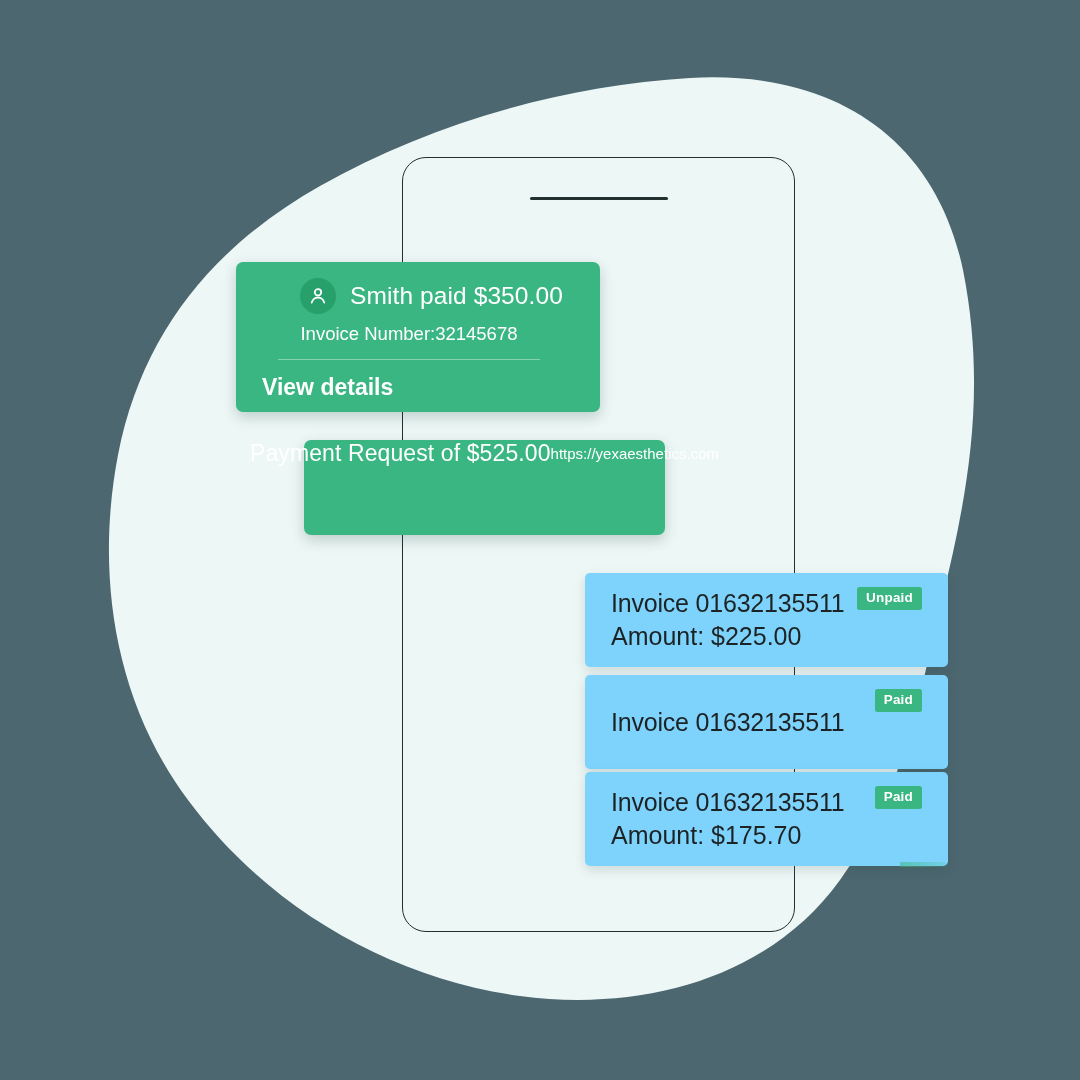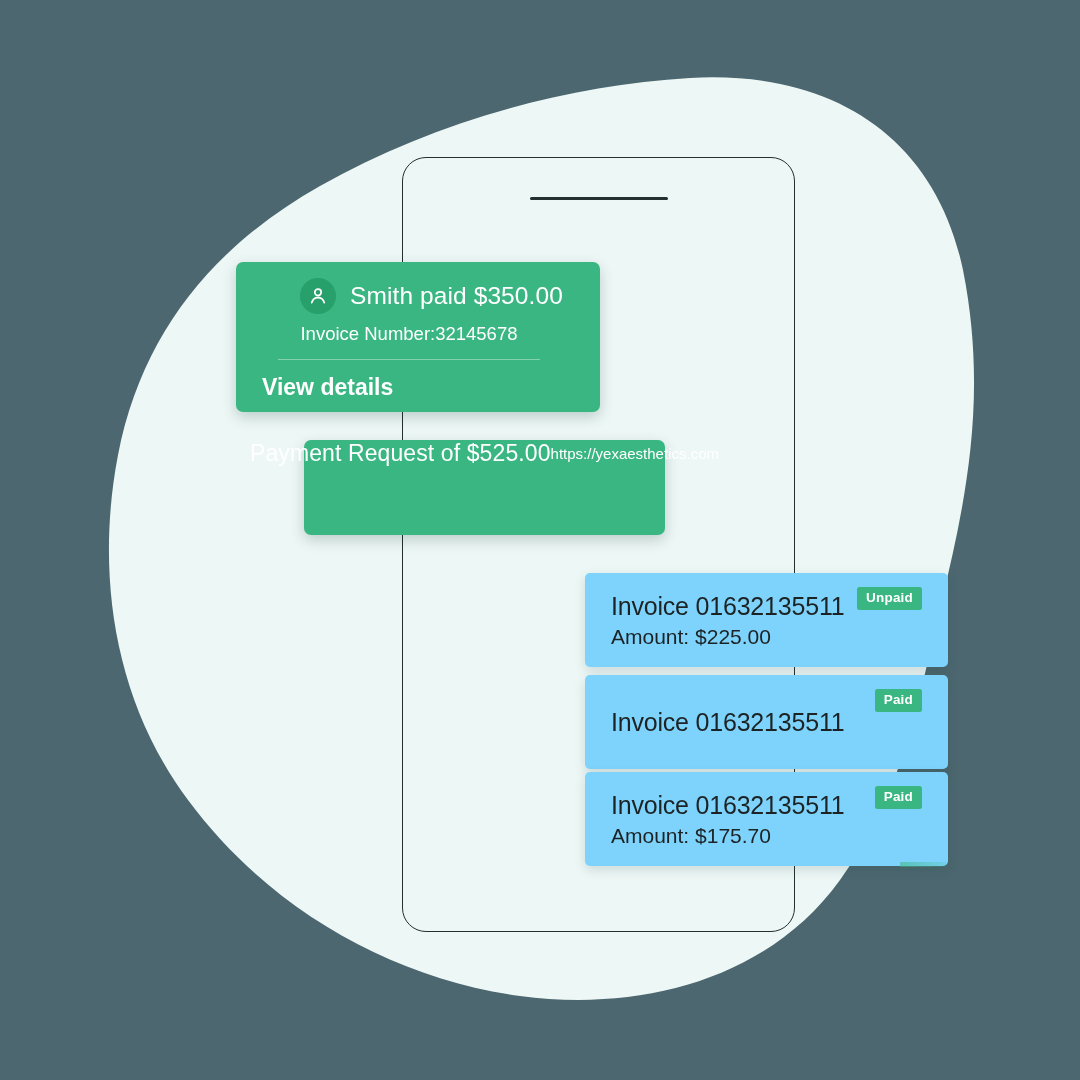--- a/index.html
+++ b/index.html
@@ -160,21 +160,21 @@
   }
   .invoice-title {
     color: #1d2324;
     font-size: 25px;
     font-weight: 400;
     letter-spacing: -0.2px;
     white-space: nowrap;
   }
   .invoice-amount {
     color: #1d2324;
-    font-size: 21px;
+    font-size: 25px;
     font-weight: 400;
     margin-top: 4px;
     white-space: nowrap;
   }
   .status-badge {
     flex: none;
     background: #3ab682;
     color: #ffffff;
     font-size: 13.5px;
     font-weight: bold;

